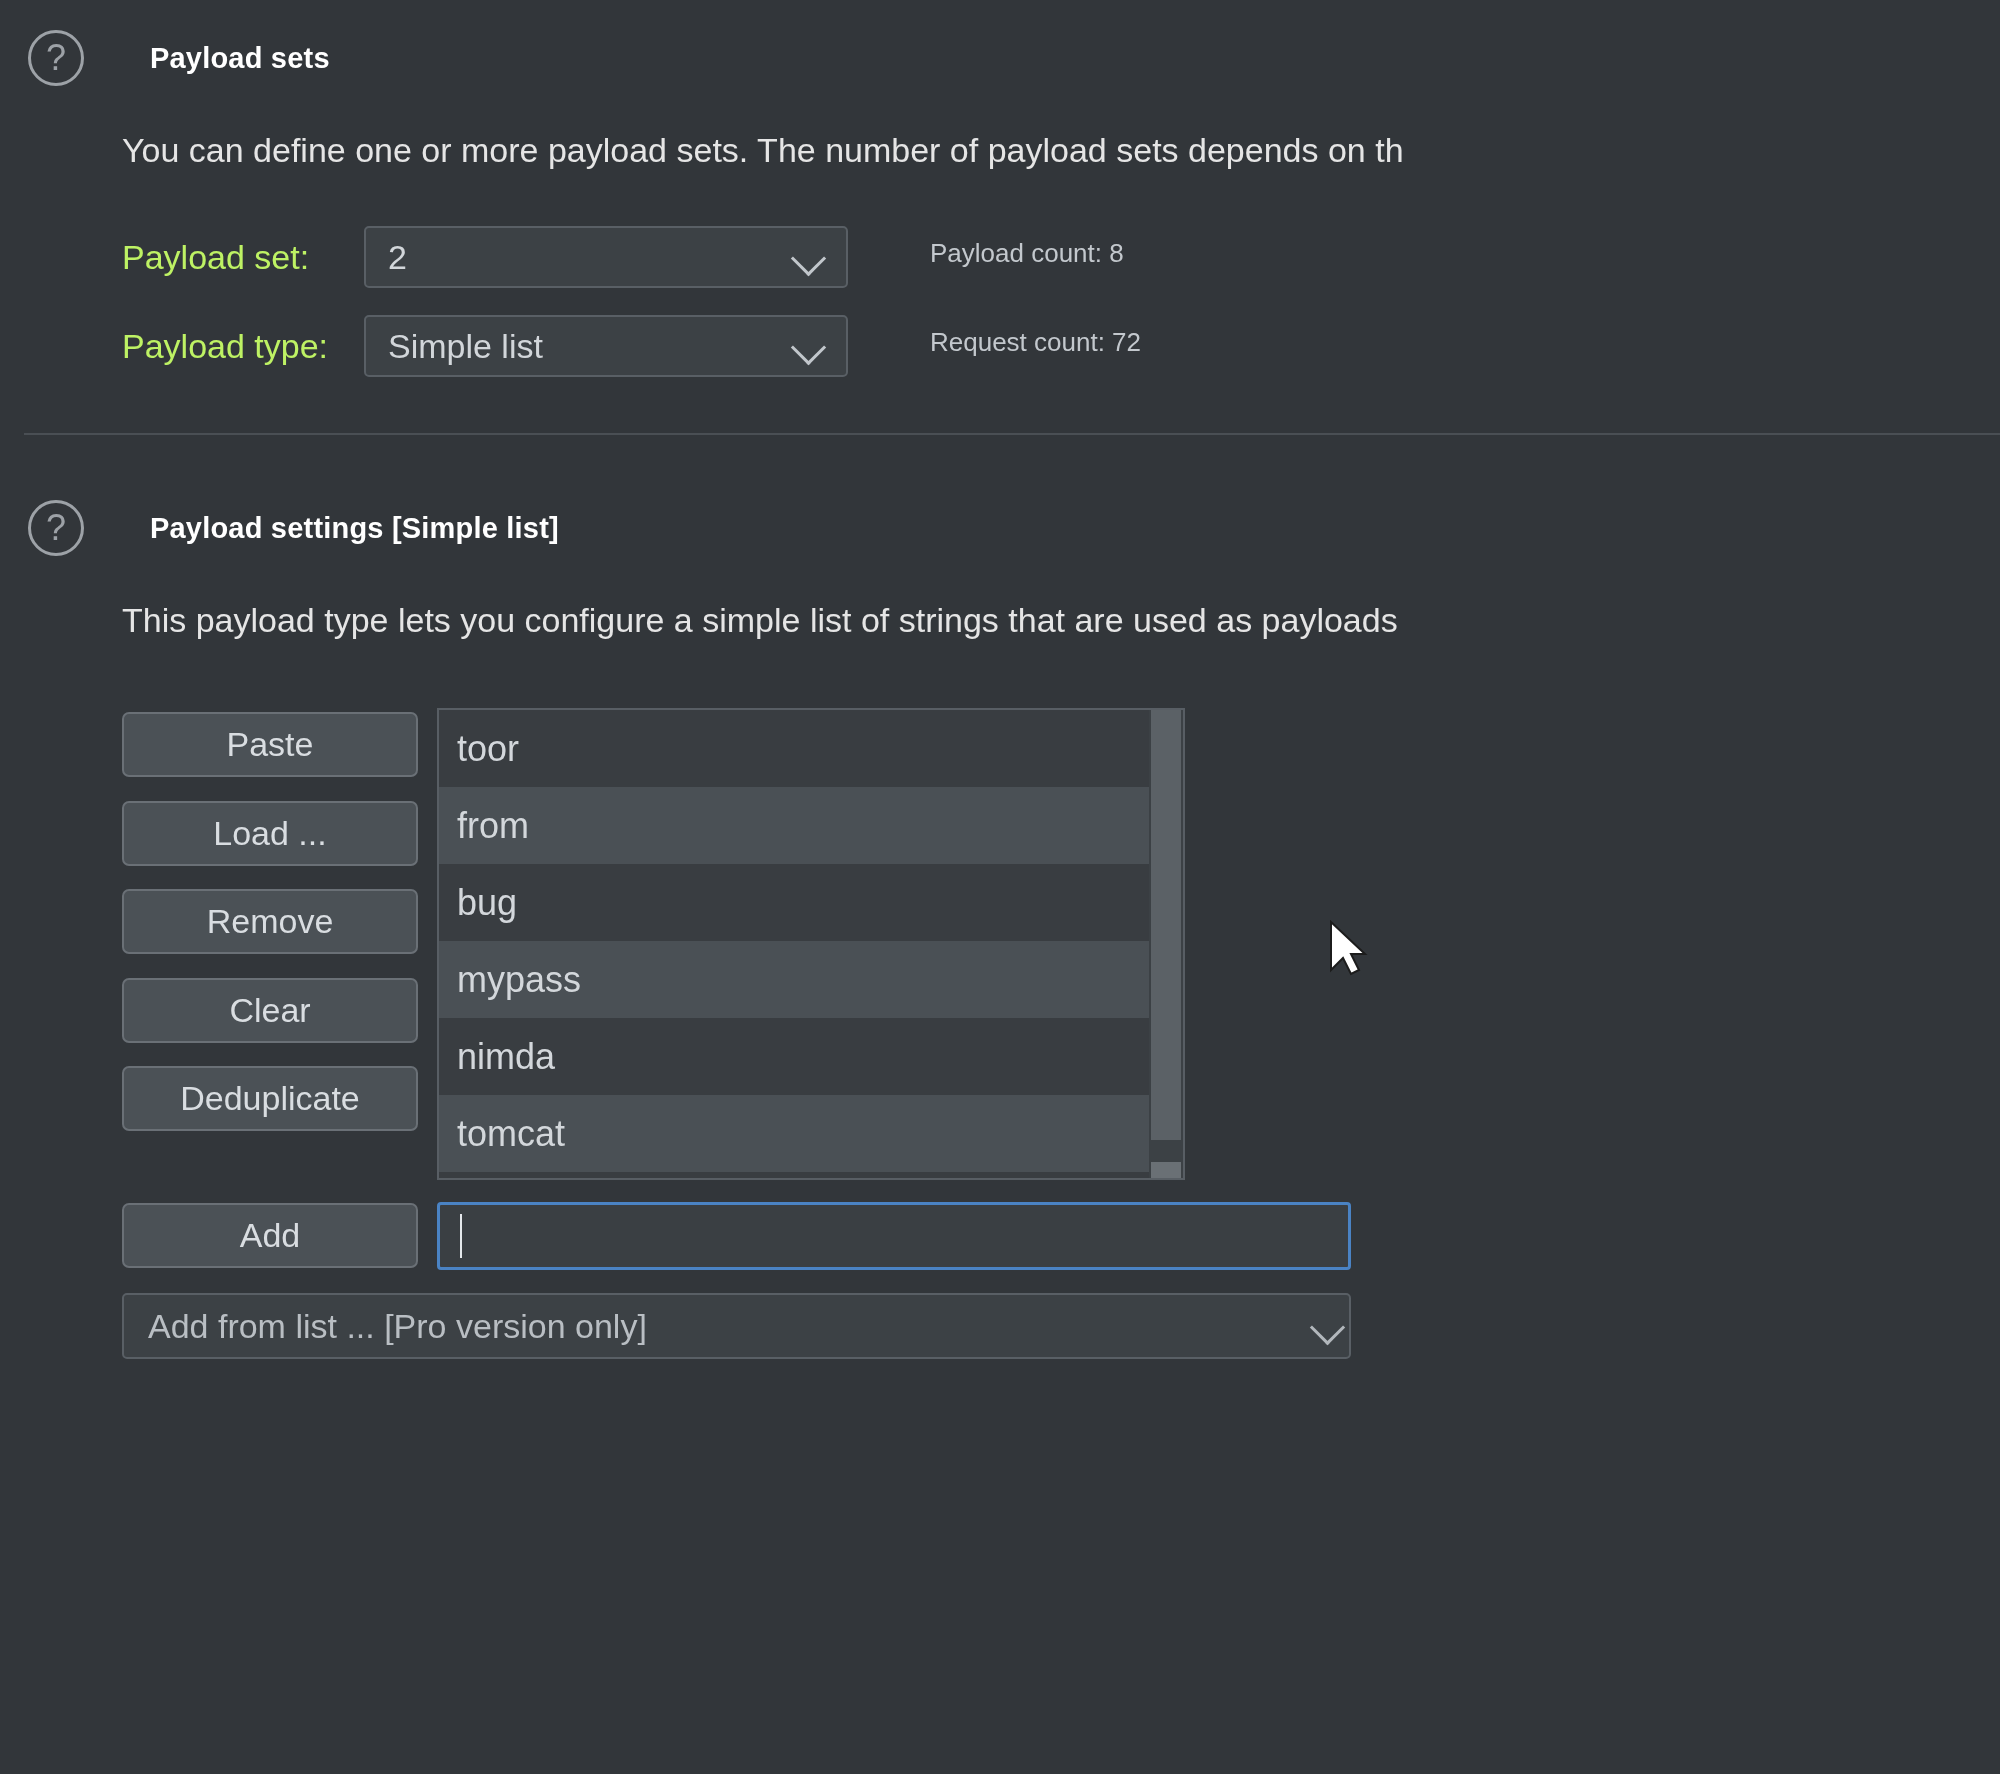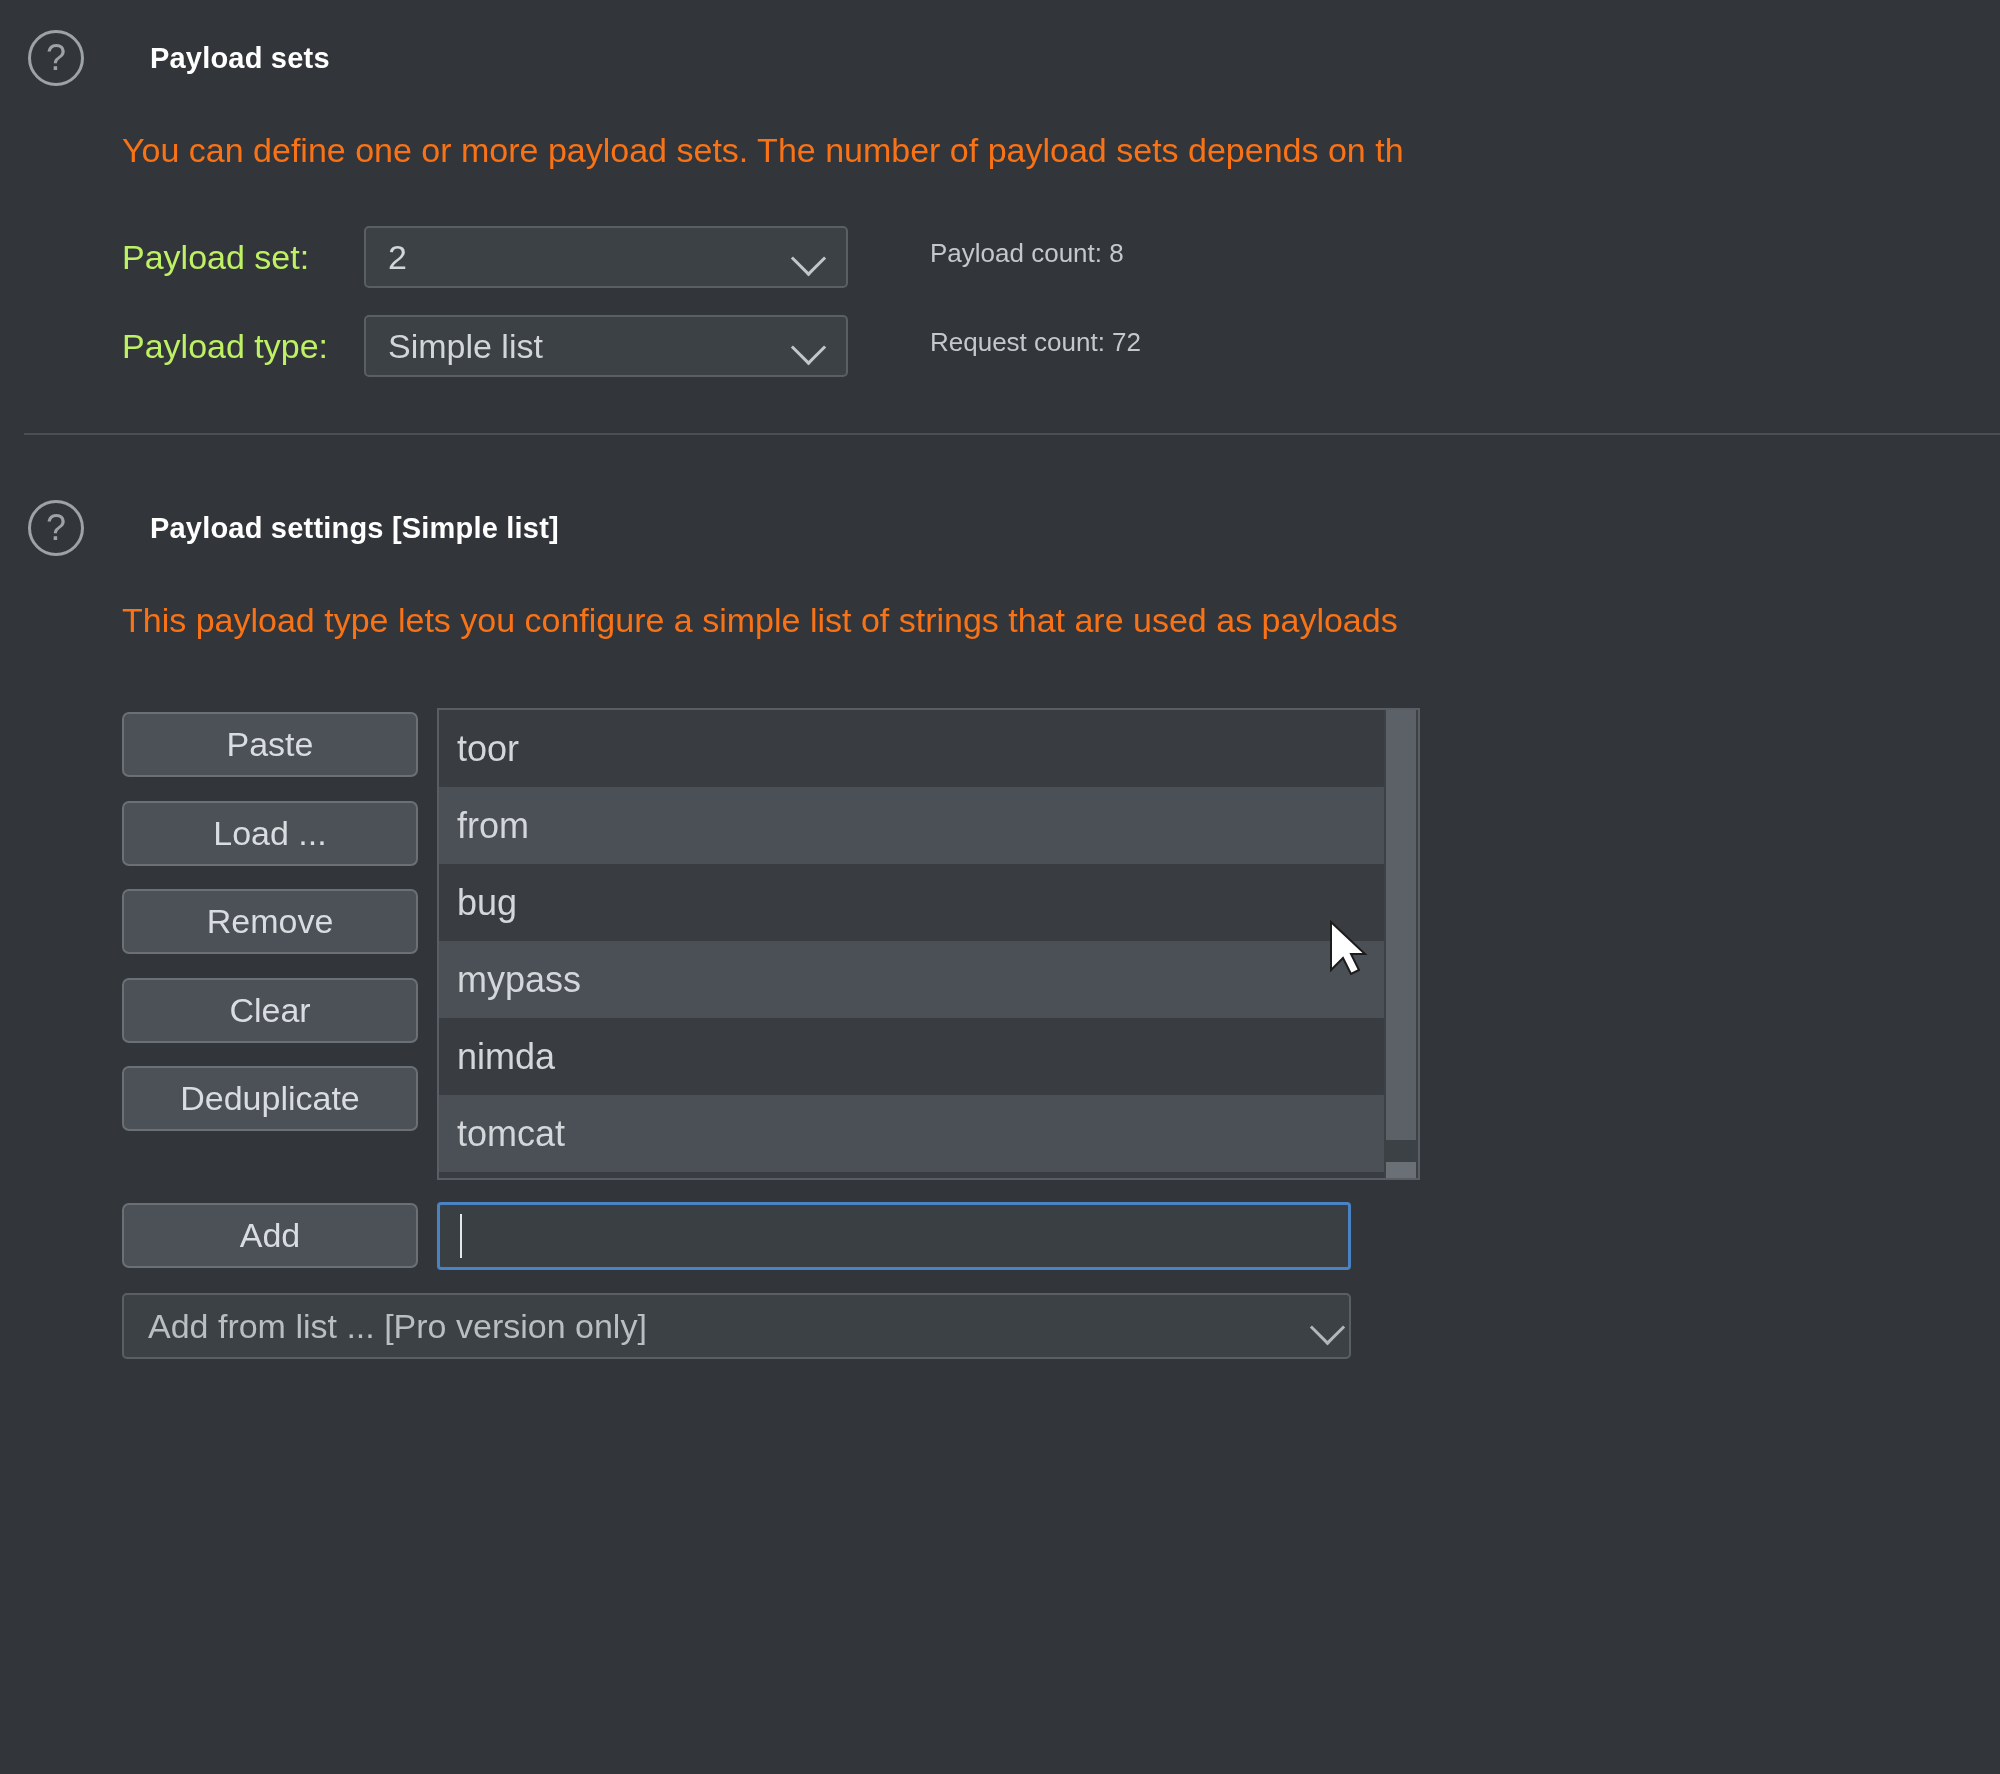--- a/index.html
+++ b/index.html
@@ -45,21 +45,21 @@
     font-weight: bold;
     color: #ffffff;
     margin-left: 66px;
     white-space: nowrap;
     letter-spacing: 0.2px;
   }
 
   .section-desc {
     position: absolute;
     font-size: 34px;
-    color: #f97316;
+    color: #e5e5e5;
     white-space: nowrap;
   }
 
   .divider {
     position: absolute;
     height: 2px;
     background: #4a4f54;
   }
 
   
@@ -285,21 +285,21 @@
   </div>
 
   <div class="btn" style="left:122px; top:1066px; width:296px; height:65px;">
     <span>Deduplicate</span>
   </div>
 
   <div class="btn" style="left:122px; top:1203px; width:296px; height:65px;">
     <span>Add</span>
   </div>
 
-  <div class="listbox" style="left:437px; top:708px; width:983px; height:472px;">
+  <div class="listbox" style="left:437px; top:708px; width:748px; height:472px;">
     <div class="list-rows" id="list-rows">
         <div class="list-row odd">
           <span>toor</span>
         </div>
         <div class="list-row even">
           <span>from</span>
         </div>
         <div class="list-row odd">
           <span>bug</span>
         </div>

